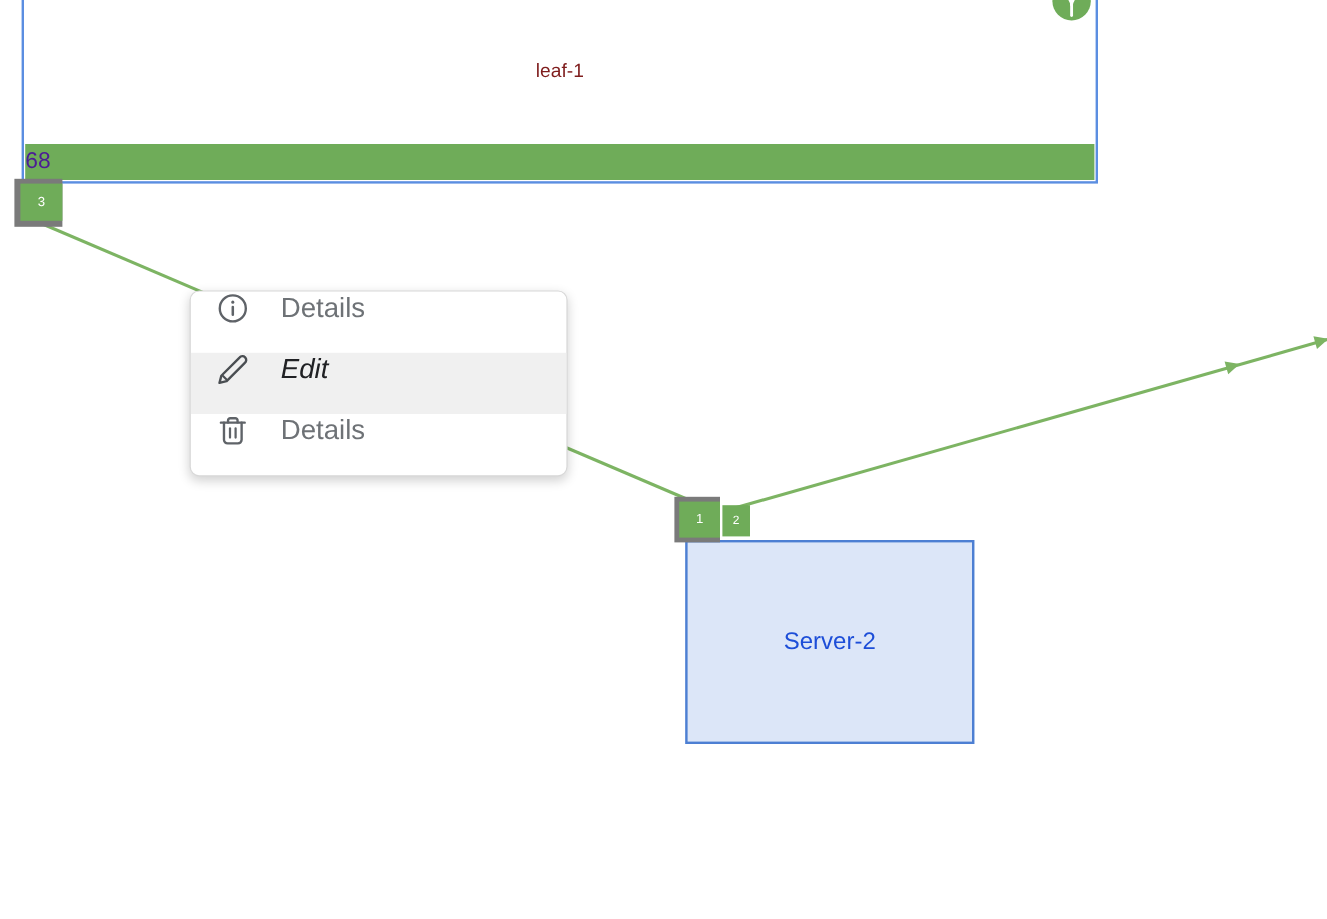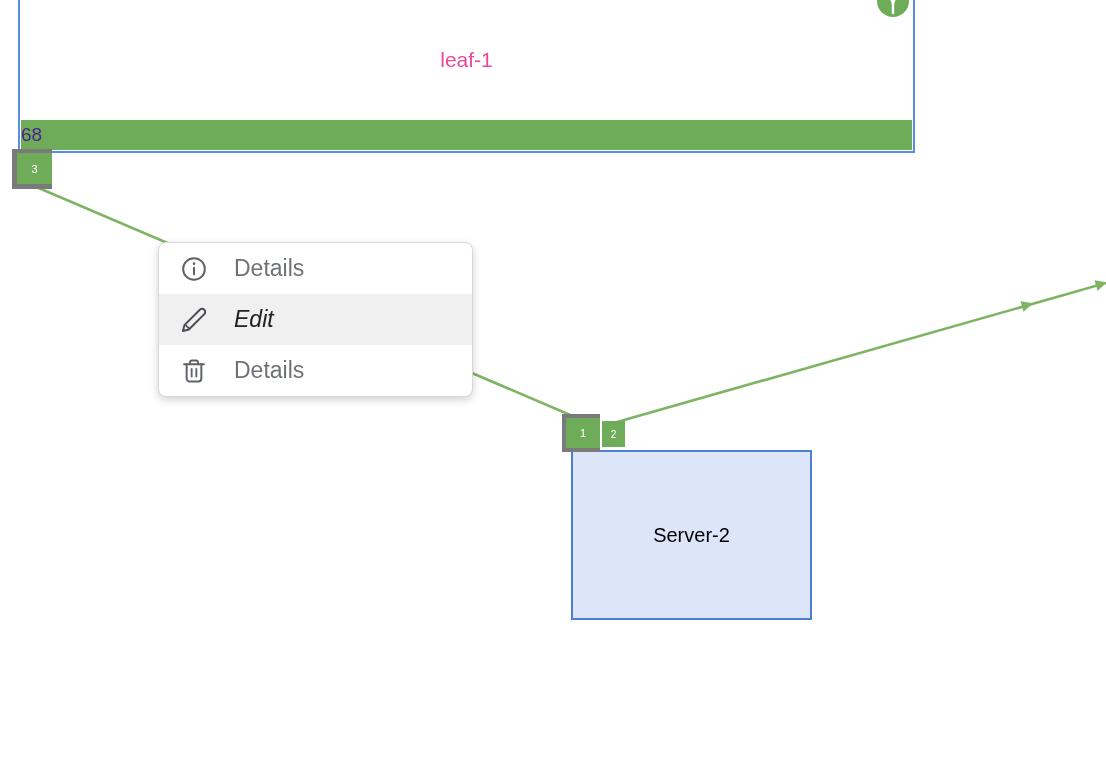--- a/index.html
+++ b/index.html
@@ -33,23 +33,23 @@
     background: #ffffff;
     border: 2px solid #5b8ee1;
     z-index: 2;
   }
   .leaf-label {
     position: absolute;
     top: 93px;
     left: 0;
     width: 100%;
     text-align: center;
-    font-size: 21px;
+    font-size: 16px;
     line-height: 22px;
-    color: #ec4899;
+    color: #7f1d1d;
   }
   .leaf-bar {
     position: absolute;
     left: 1px;
     right: 1px;
     bottom: 1px;
     height: 30px;
     background: #6fac59;
     color: #4c1d95;
     font-size: 19px;
@@ -75,21 +75,21 @@
     box-sizing: border-box;
     background: #dce6f8;
     border: 2px solid #4d7fd3;
     z-index: 2;
     display: flex;
     align-items: center;
     justify-content: center;
   }
   .server-label {
     font-size: 20px;
-    color: #000000;
+    color: #1d4ed8;
   }
   
   .badge-frame {
     position: absolute;
     background: #7a7a7a;
     z-index: 3;
   }
   .badge {
     position: absolute;
     background: #6fac59;
@@ -118,21 +118,20 @@
     border-radius: 8px;
     box-shadow: 0 3px 9px rgba(0,0,0,0.18);
     z-index: 10;
     overflow: hidden;
     display: flex;
     flex-direction: column;
   }
   .menu-item {
     flex: 1;
     display: flex;
-    align-items: center;
     padding-left: 21px;
     cursor: default;
   }
   .menu-item.highlighted {
     background: #f0f0f0;
   }
   .menu-icon {
     width: 28px;
     height: 28px;
     margin-right: 26px;

